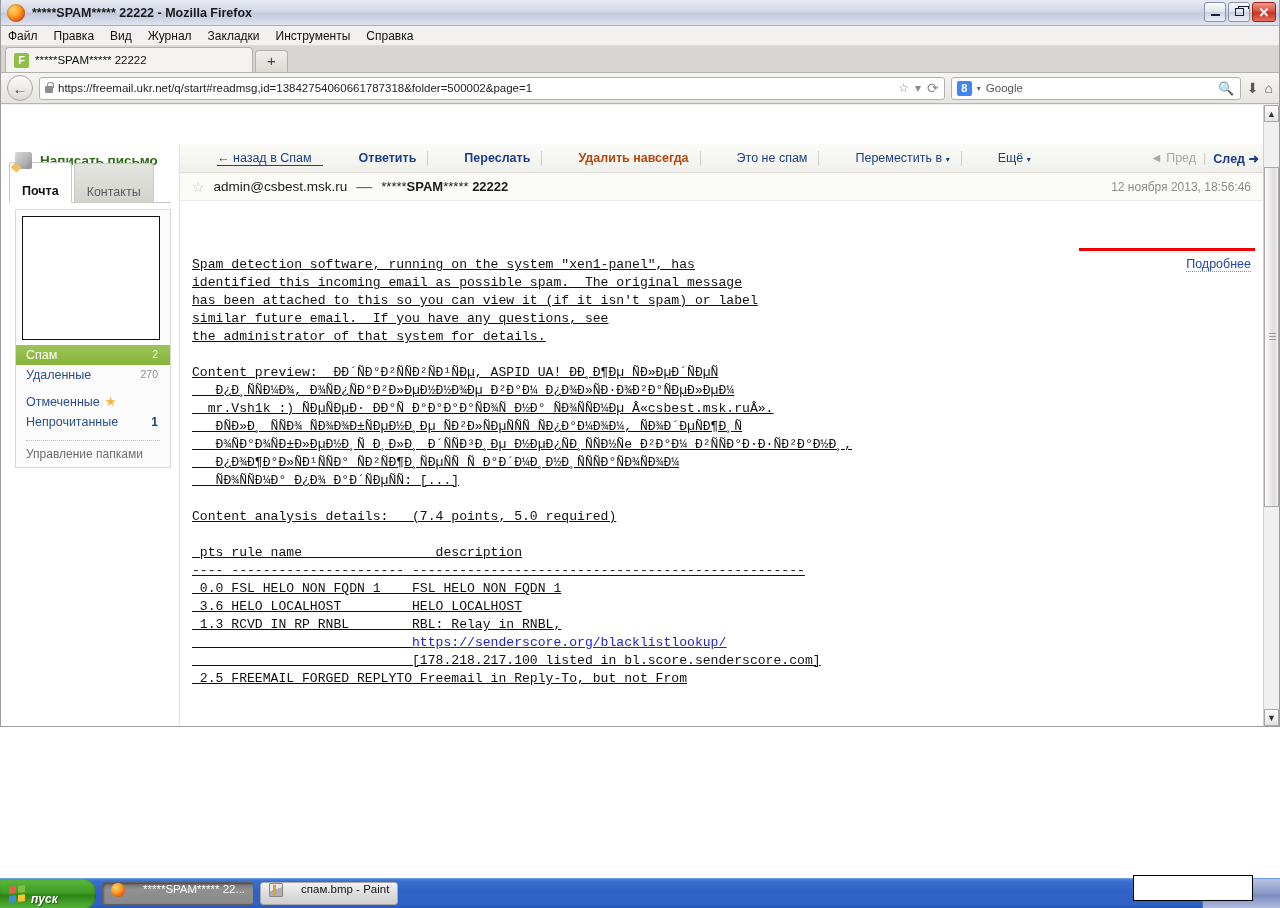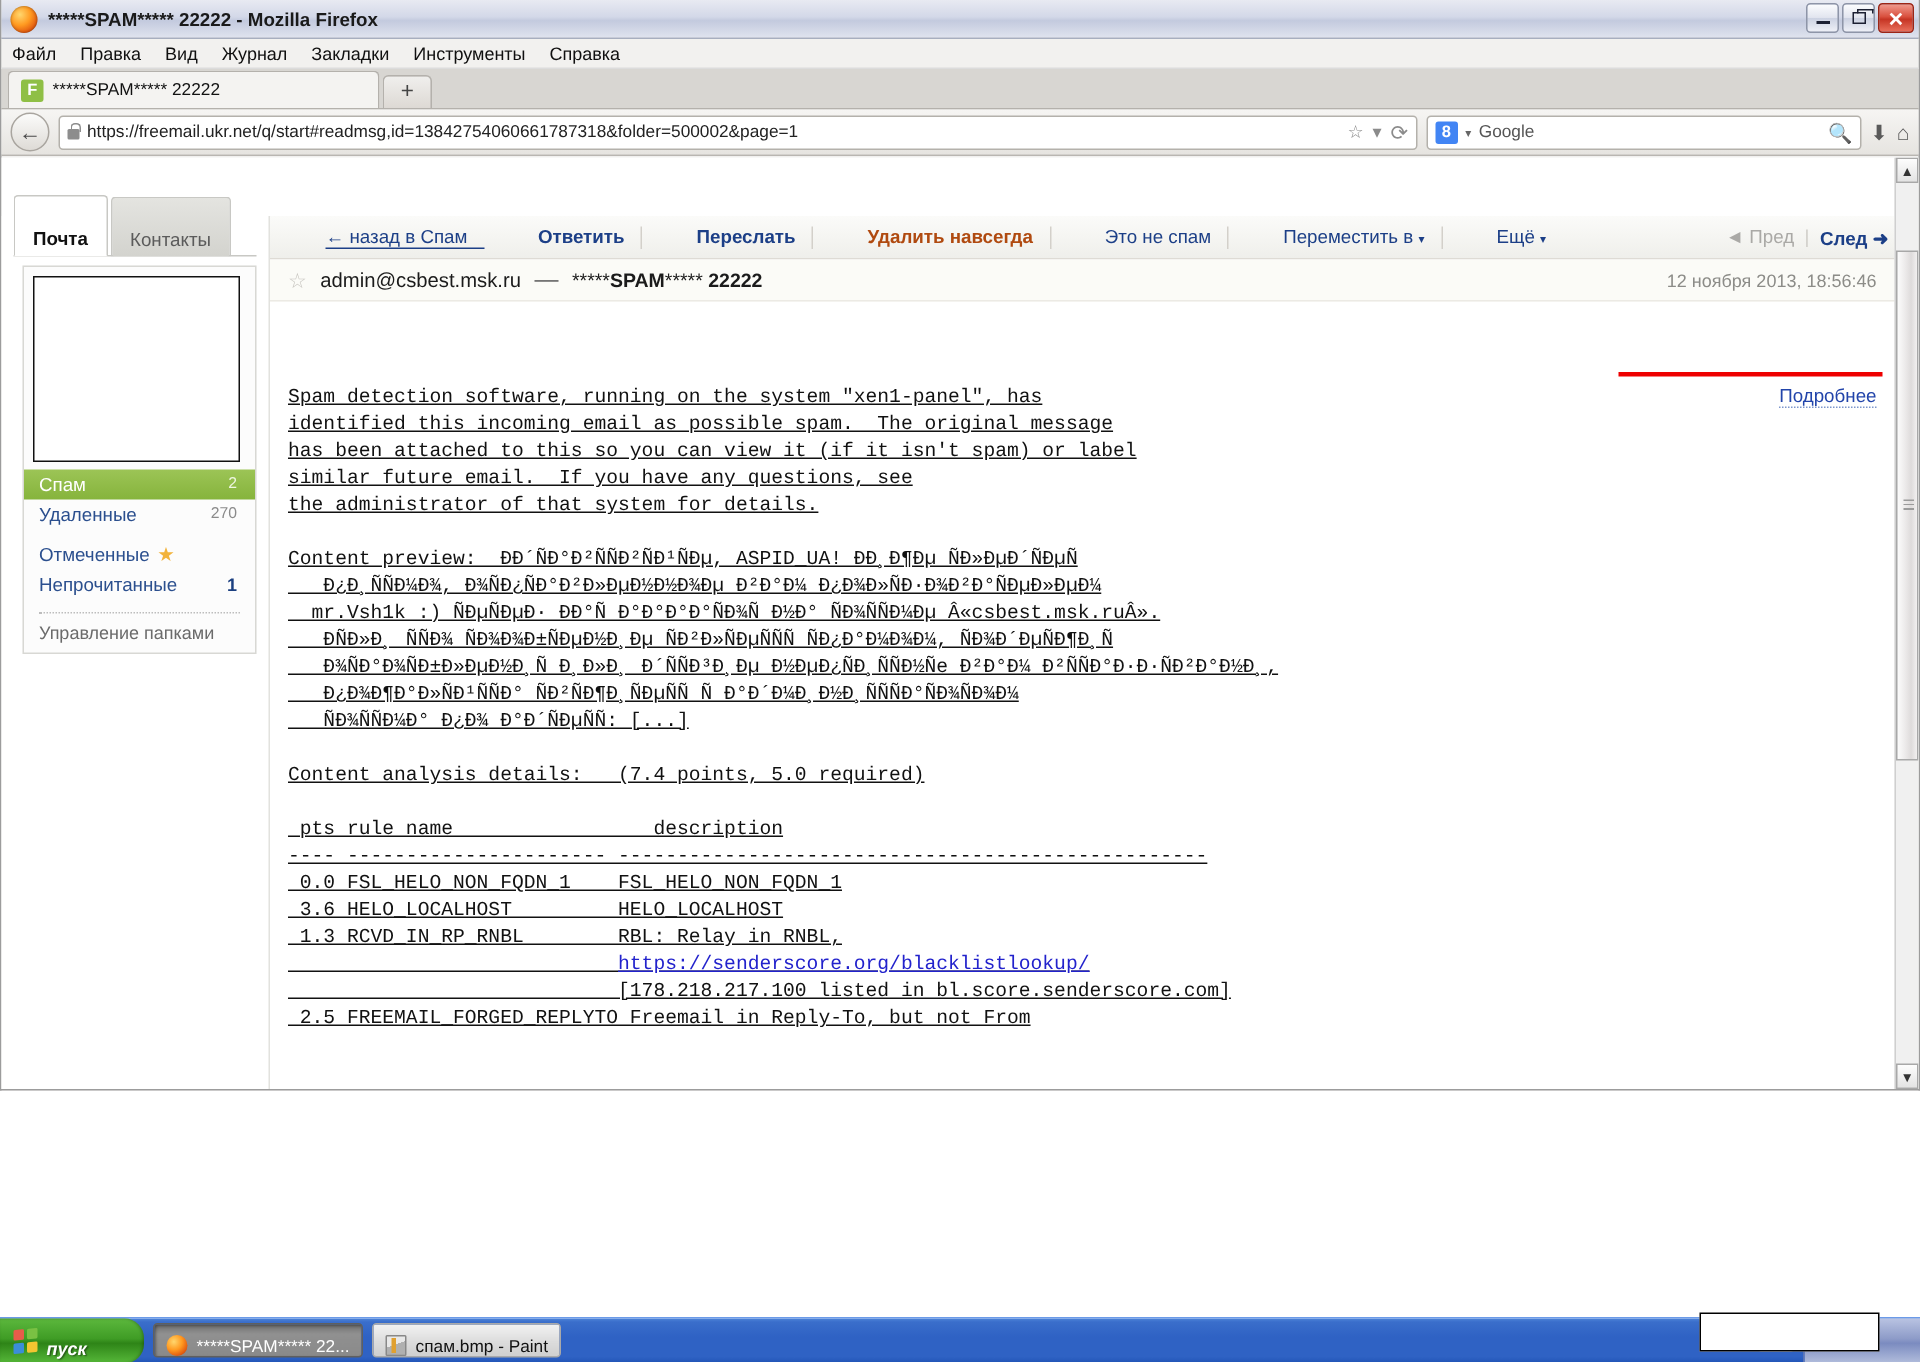--- a/index.html
+++ b/index.html
@@ -338,21 +338,21 @@
   #start-logo i:nth-child(2){background:#7ac143;}
   #start-logo i:nth-child(3){background:#3b8ed8;}
   #start-logo i:nth-child(4){background:#f4c531;}
   #start-label {
     font-size: 12px; font-style: italic; font-weight: bold; color: #fff;
     text-shadow: 1px 1px 1px rgba(0,0,0,.45);
     margin-top: 11px;
   }
   .taskbtn {
     height: 23px; margin-left: 6px; padding: 0 8px;
-    display: flex; align-items: flex-end; gap: 6px; flex: none;
+    display: flex; align-items: flex-start; gap: 18px; flex: none;
     border-radius: 3px; font-size: 11.5px; color: #fff;
     max-width: 175px; overflow: hidden; white-space: nowrap;
   }
   .taskbtn.pressed {
     background: linear-gradient(to bottom,#6f6f6f,#909090 30%,#8a8a8a);
     border: 1px solid #5f5f5f;
     box-shadow: inset 1px 1px 2px rgba(0,0,0,.35);
   }
   .taskbtn.normal {
     background: linear-gradient(to bottom,#f2f2f2,#dcdcdc 55%,#cfcfcf);
@@ -459,20 +459,24 @@
     <div id="fm-right-links">
       <span class="home-ico"></span>
       <a href="#">ukr.net</a>
       <a href="#">eDisk</a>
       <span class="username">mgalat@ukr.net</span>
       <a href="#">Настройки</a>
       <a href="#">Выйти</a>
     </div>
 
     <div id="sidebar">
+      <div id="compose">
+        <span class="pen"></span>
+        <span id="compose-label">Написать письмо</span>
+      </div>
       <div id="tabs-row">
         <div class="fm-tab active">Почта</div>
         <div class="fm-tab inactive">Контакты</div>
       </div>
       <div id="folderbox">
         <div id="white-block"></div>
         <div class="folder-row spam">
           <span>Спам</span>
           <span class="folder-count">2</span>
         </div>

